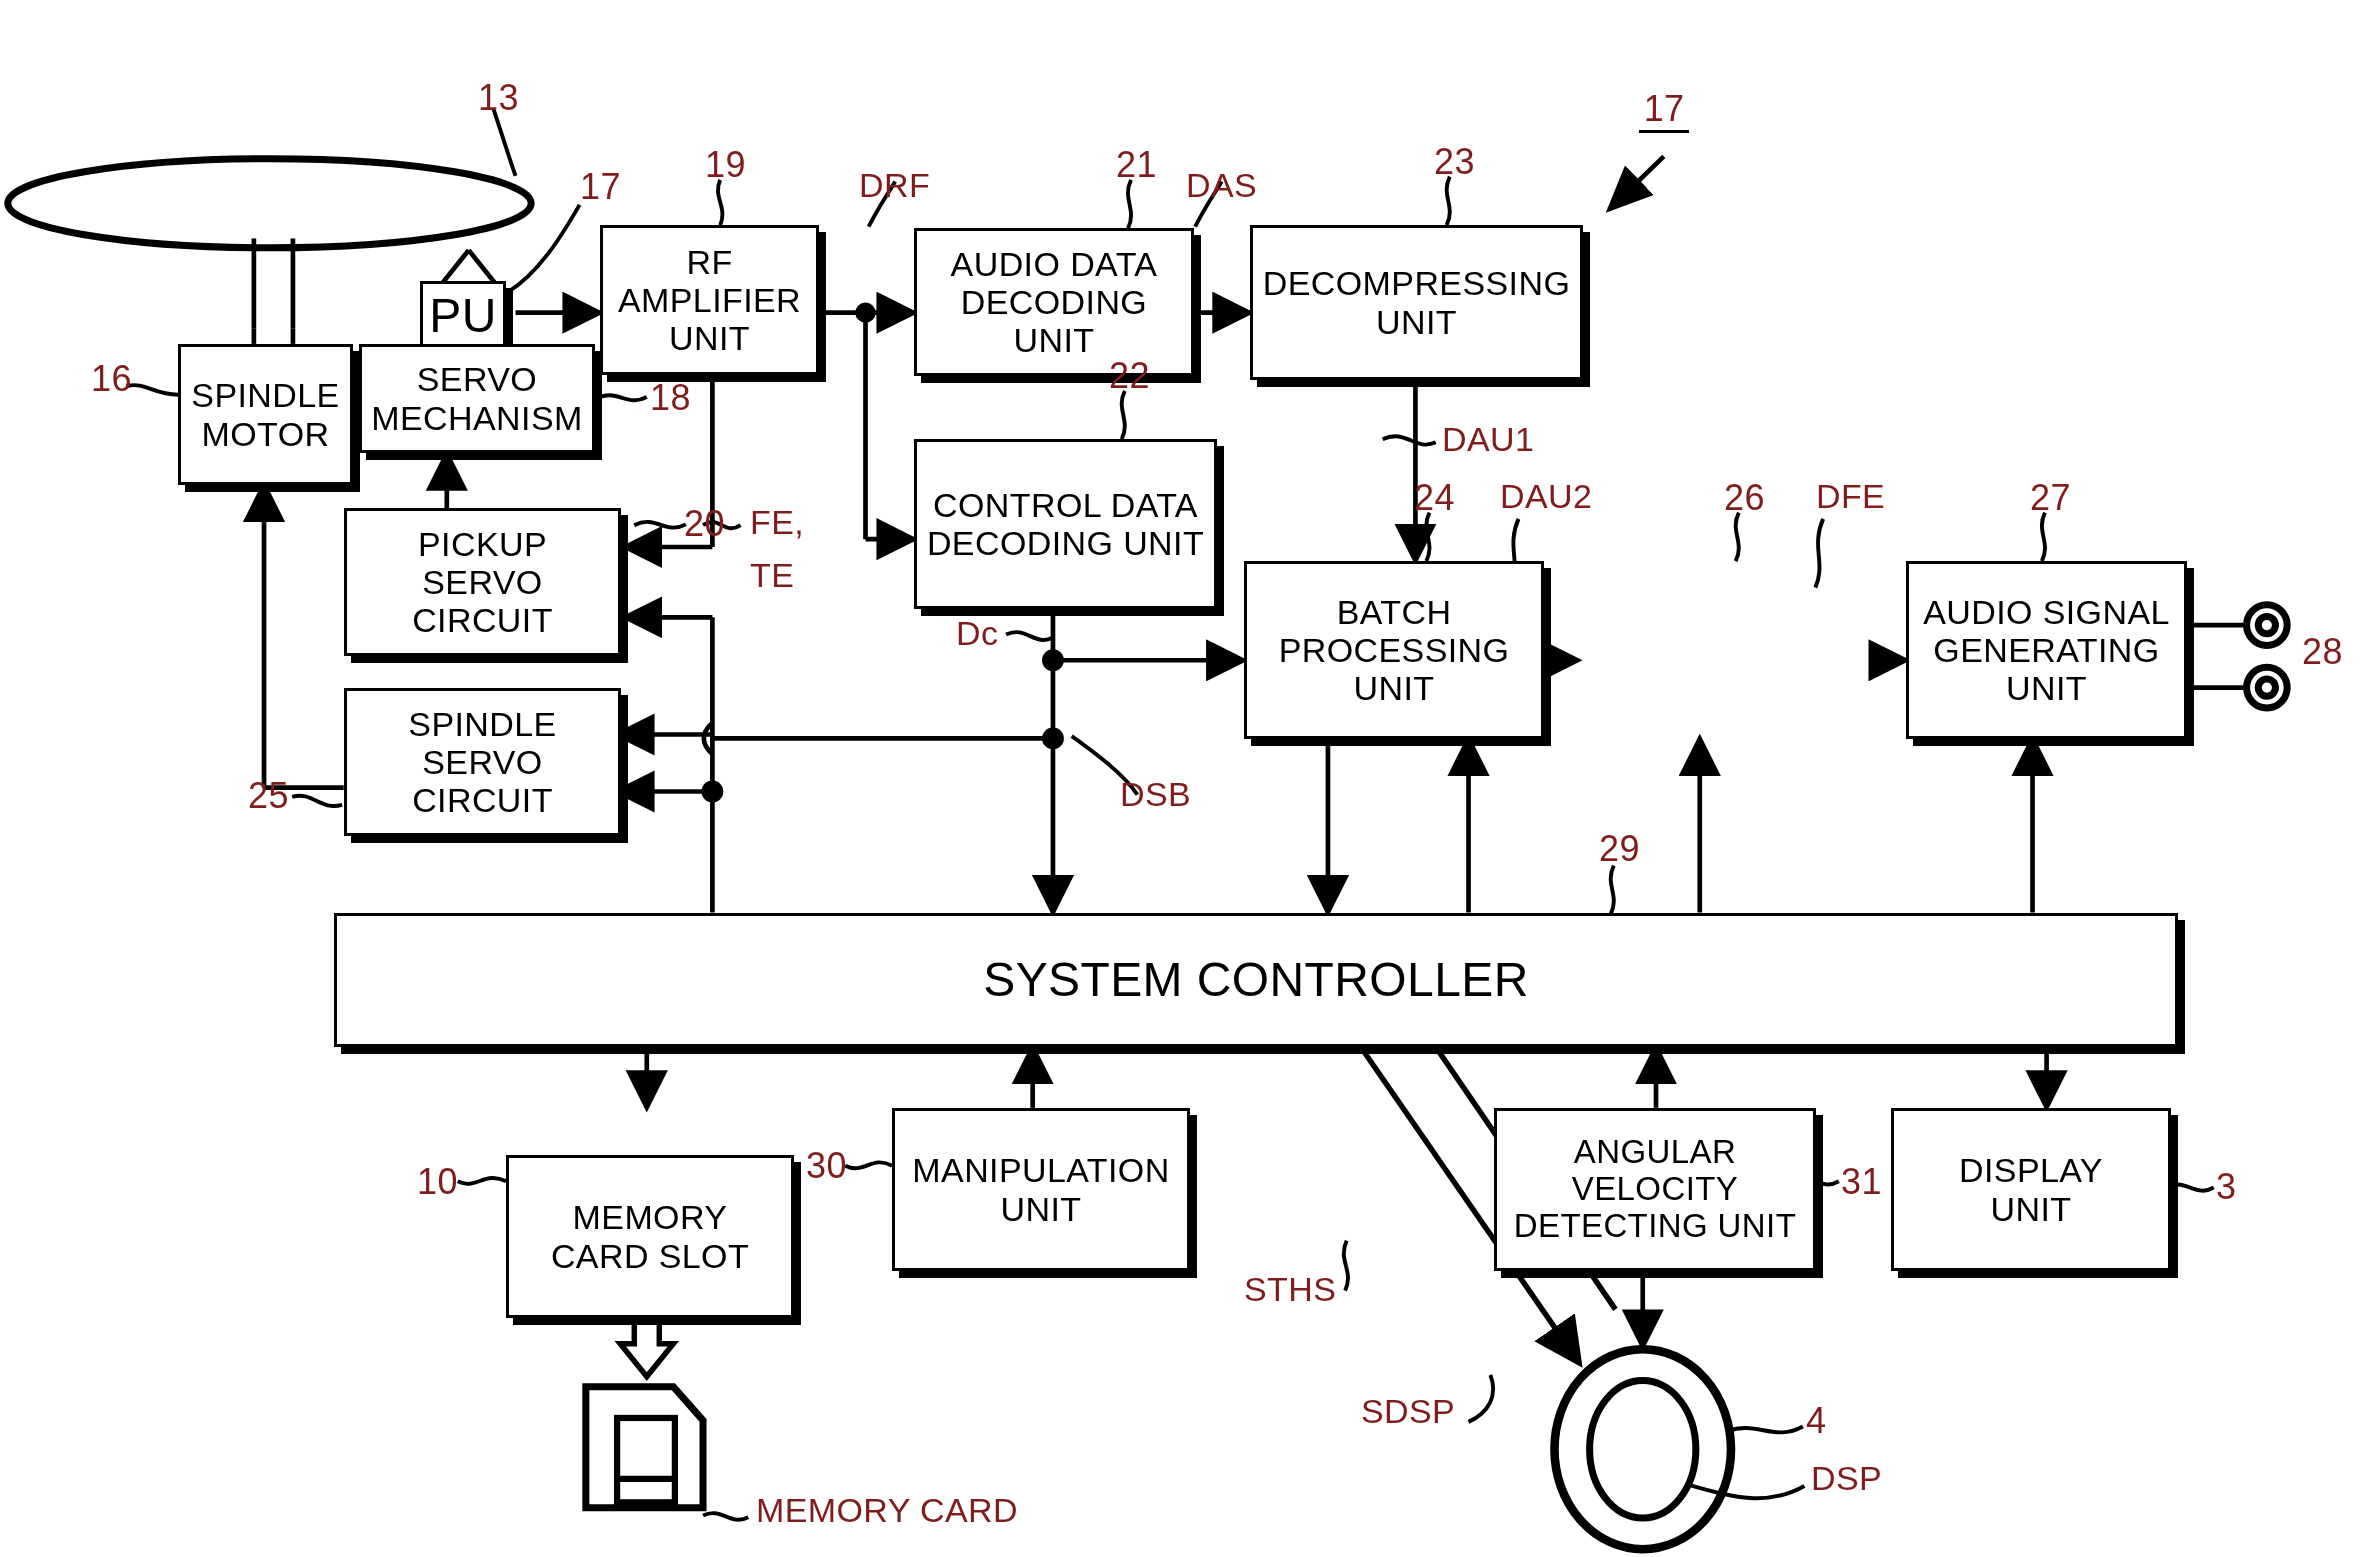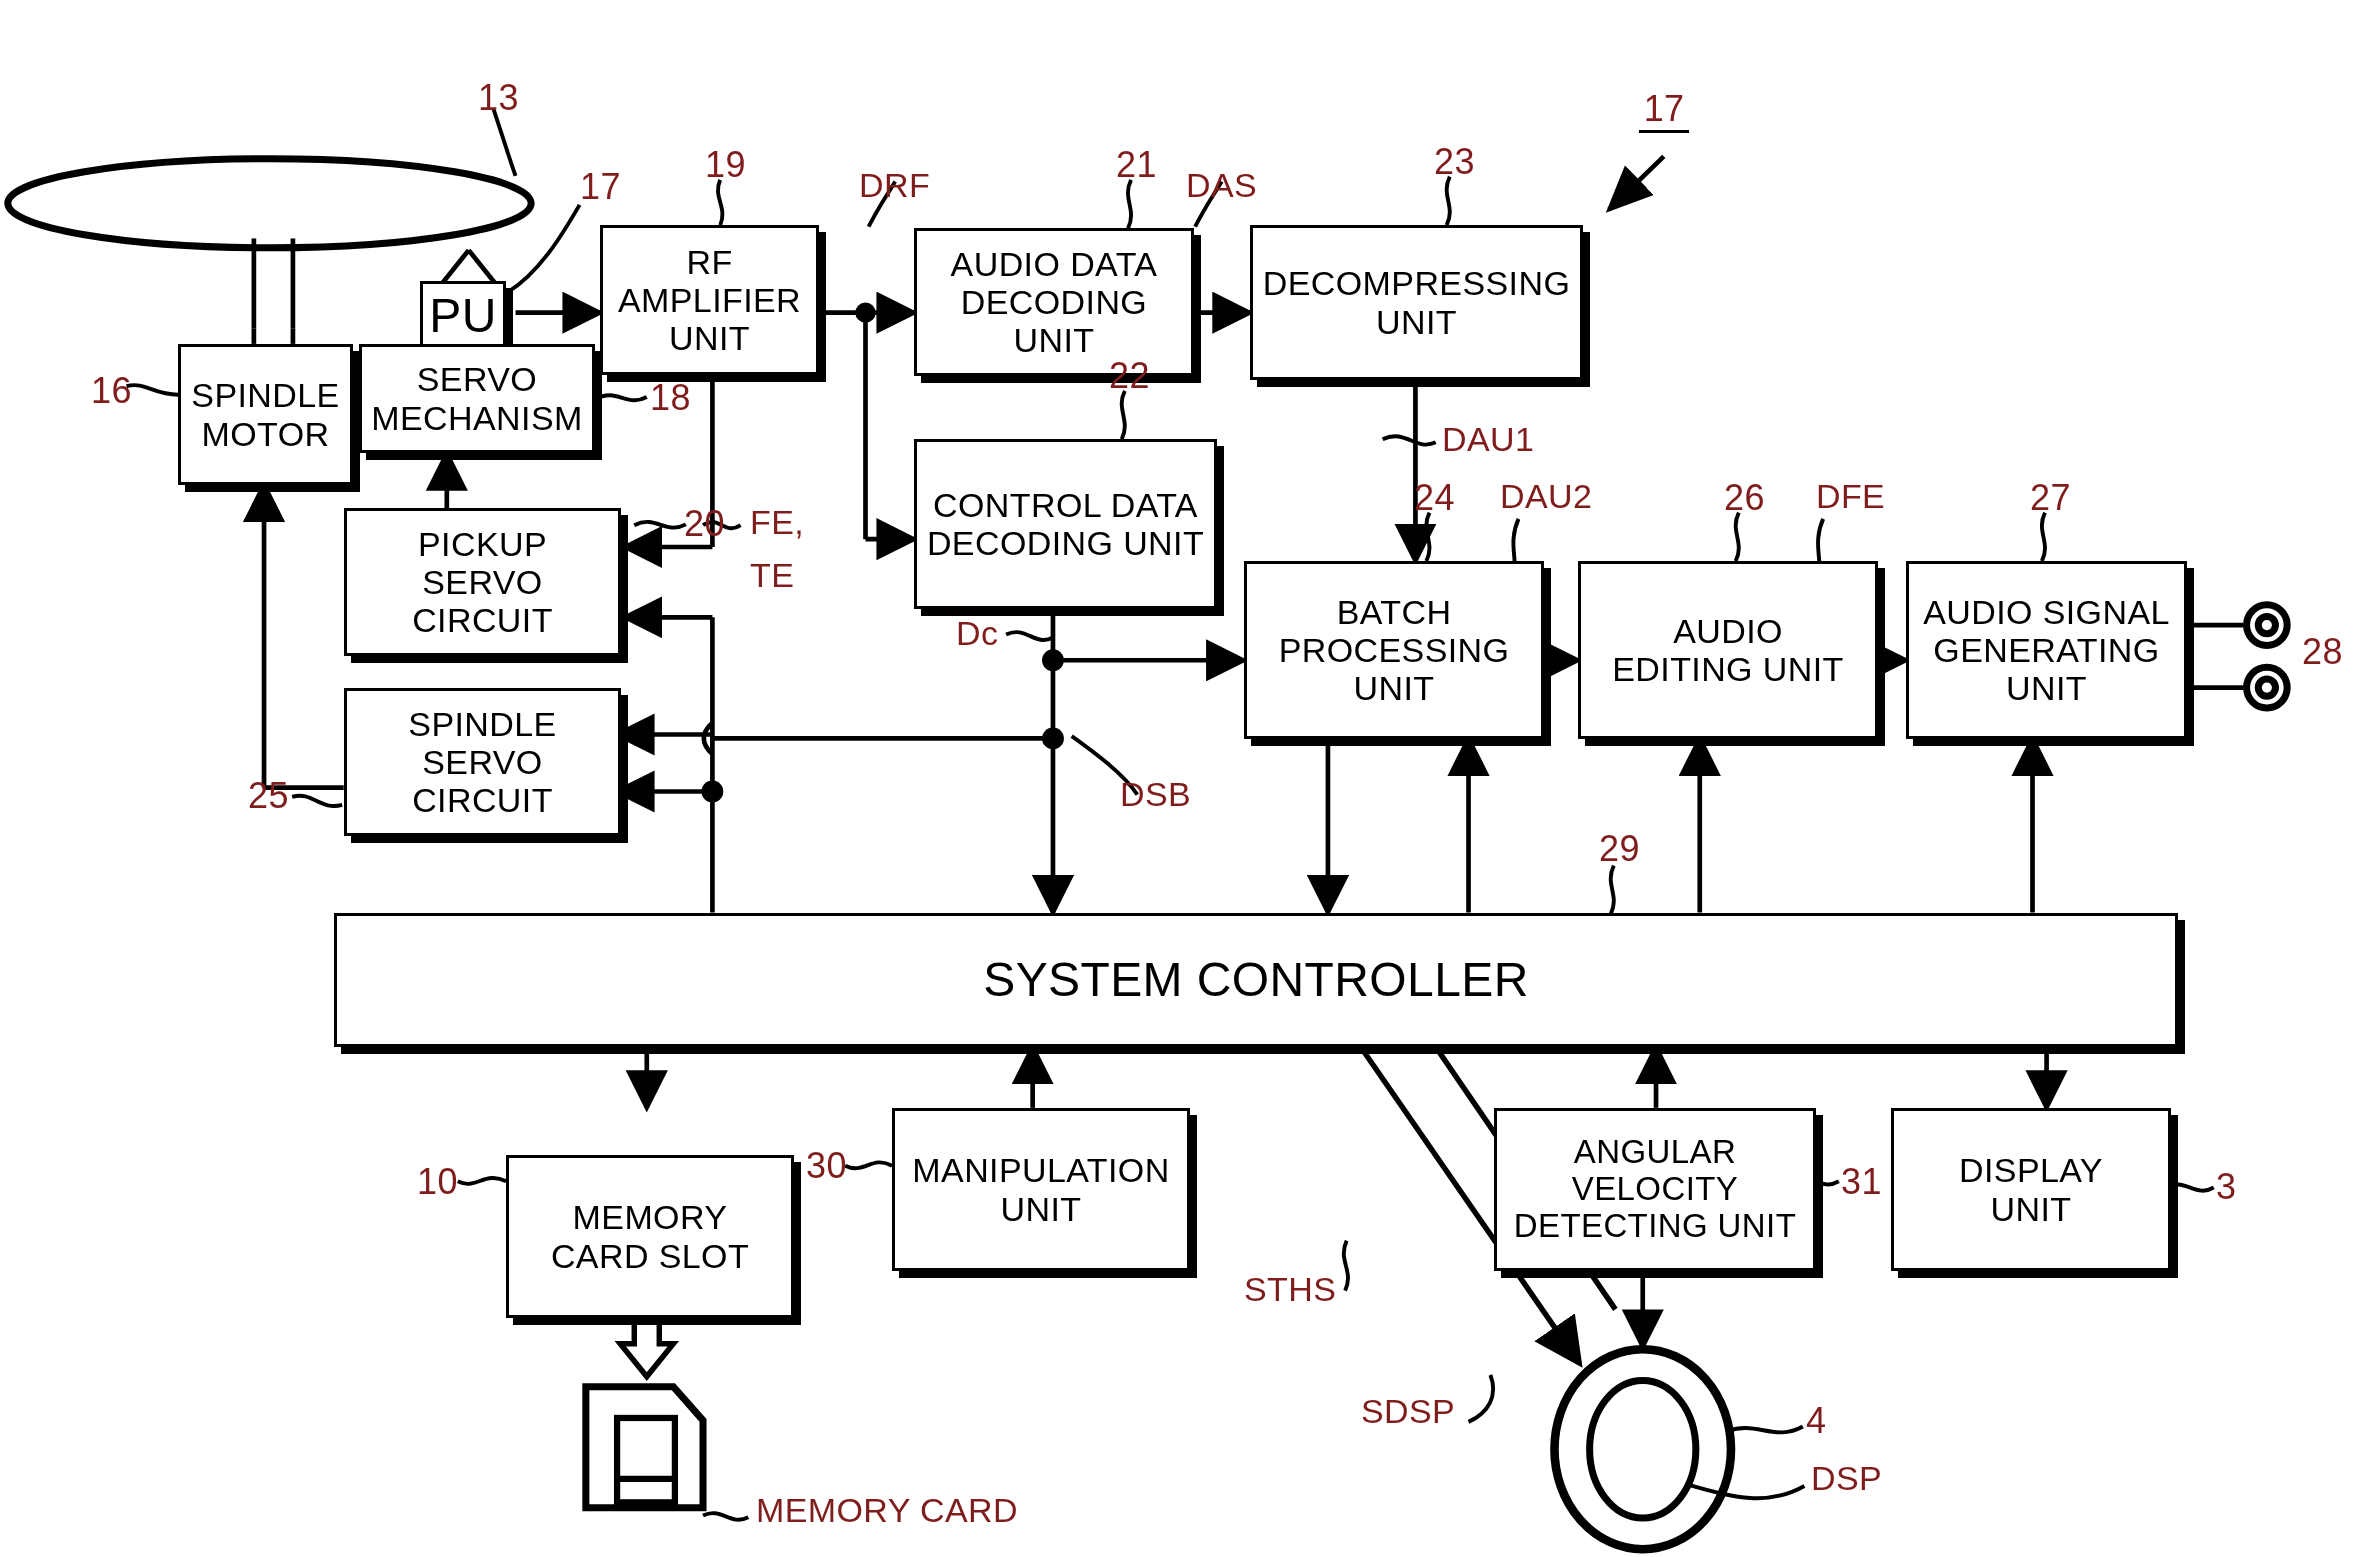--- a/index.html
+++ b/index.html
@@ -274,24 +274,20 @@
     <span>SERVO</span>
     <span>CIRCUIT</span>
   </div>
 
   <div class="blk f44" style="left:1244px; top:561px; width:300px; height:178px;">
     <span>BATCH</span>
     <span>PROCESSING</span>
     <span>UNIT</span>
   </div>
 
-  <div class="blk f44" style="left:1578px; top:561px; width:300px; height:178px;">
-    <span>AUDIO</span>
-    <span>EDITING UNIT</span>
-  </div>
 
   <div class="blk f44" style="left:1906px; top:561px; width:281px; height:178px;">
     <span>AUDIO SIGNAL</span>
     <span>GENERATING</span>
     <span>UNIT</span>
   </div>
 
   <div class="blk f46" style="left:334px; top:913px; width:1844px; height:134px;">
     <span>SYSTEM CONTROLLER</span>
   </div>
@@ -316,21 +312,21 @@
     <span>DISPLAY</span>
     <span>UNIT</span>
   </div>
 
   <div class="lbl num" style="left:478px; top:77px;">13</div>
   <div class="lbl num" style="left:580px; top:166px;">17</div>
   <div class="lbl num" style="left:705px; top:144px;">19</div>
   <div class="lbl num" style="left:1116px; top:144px;">21</div>
   <div class="lbl num" style="left:1434px; top:141px;">23</div>
   <div class="lbl num ul" style="left:1639px; top:88px; padding:0 4.7px;">17</div>
-  <div class="lbl num" style="left:91px; top:370px;">16</div>
+  <div class="lbl num" style="left:91px; top:358px;">16</div>
   <div class="lbl num" style="left:650px; top:377px;">18</div>
   <div class="lbl num" style="left:684px; top:503px;">20</div>
   <div class="lbl num" style="left:1109px; top:355px;">22</div>
   <div class="lbl num" style="left:1414px; top:477px;">24</div>
   <div class="lbl num" style="left:1724px; top:477px;">26</div>
   <div class="lbl num" style="left:2030px; top:477px;">27</div>
   <div class="lbl num" style="left:2302px; top:631px;">28</div>
   <div class="lbl num" style="left:248px; top:775px;">25</div>
   <div class="lbl num" style="left:1599px; top:828px;">29</div>
   <div class="lbl num" style="left:417px; top:1161px;">10</div>

